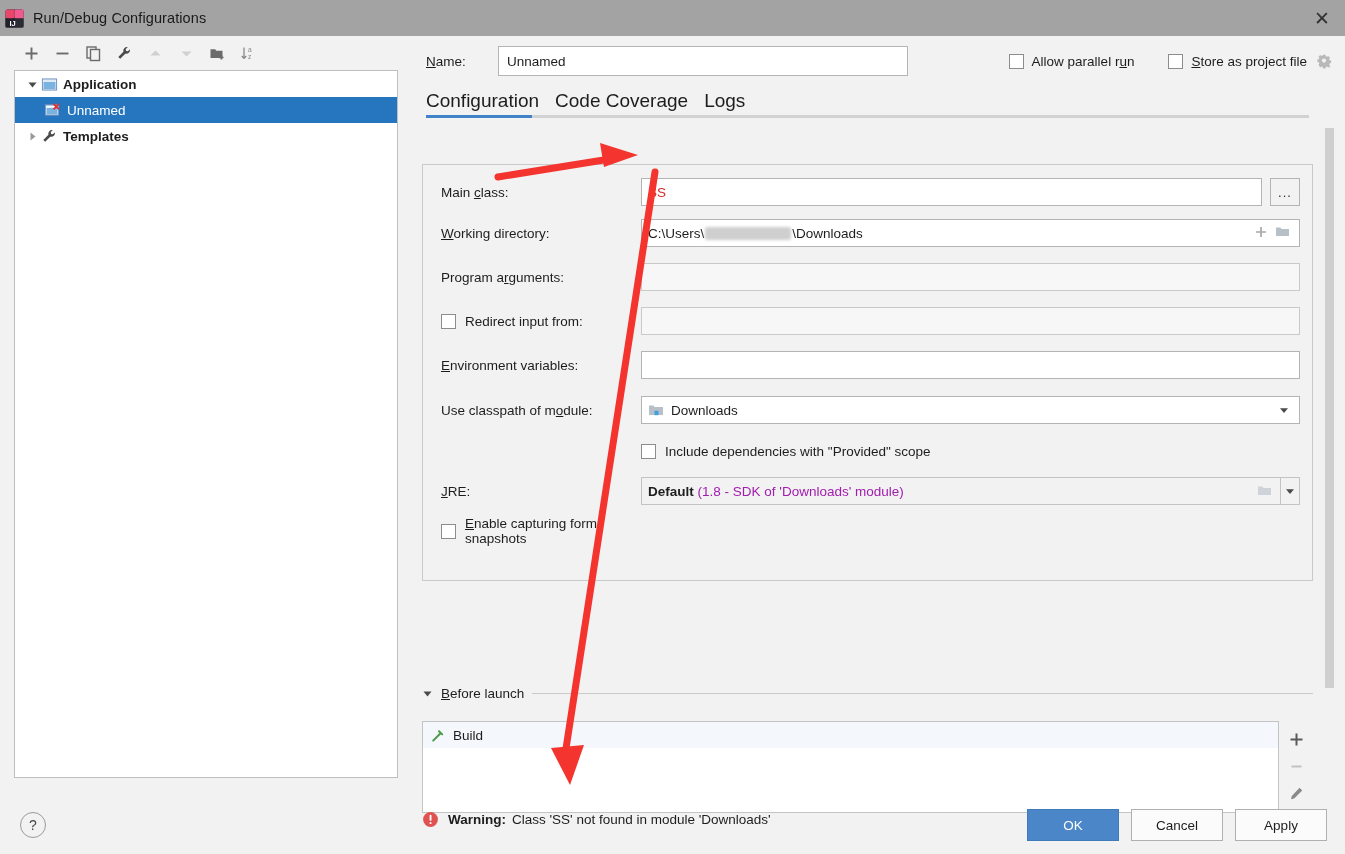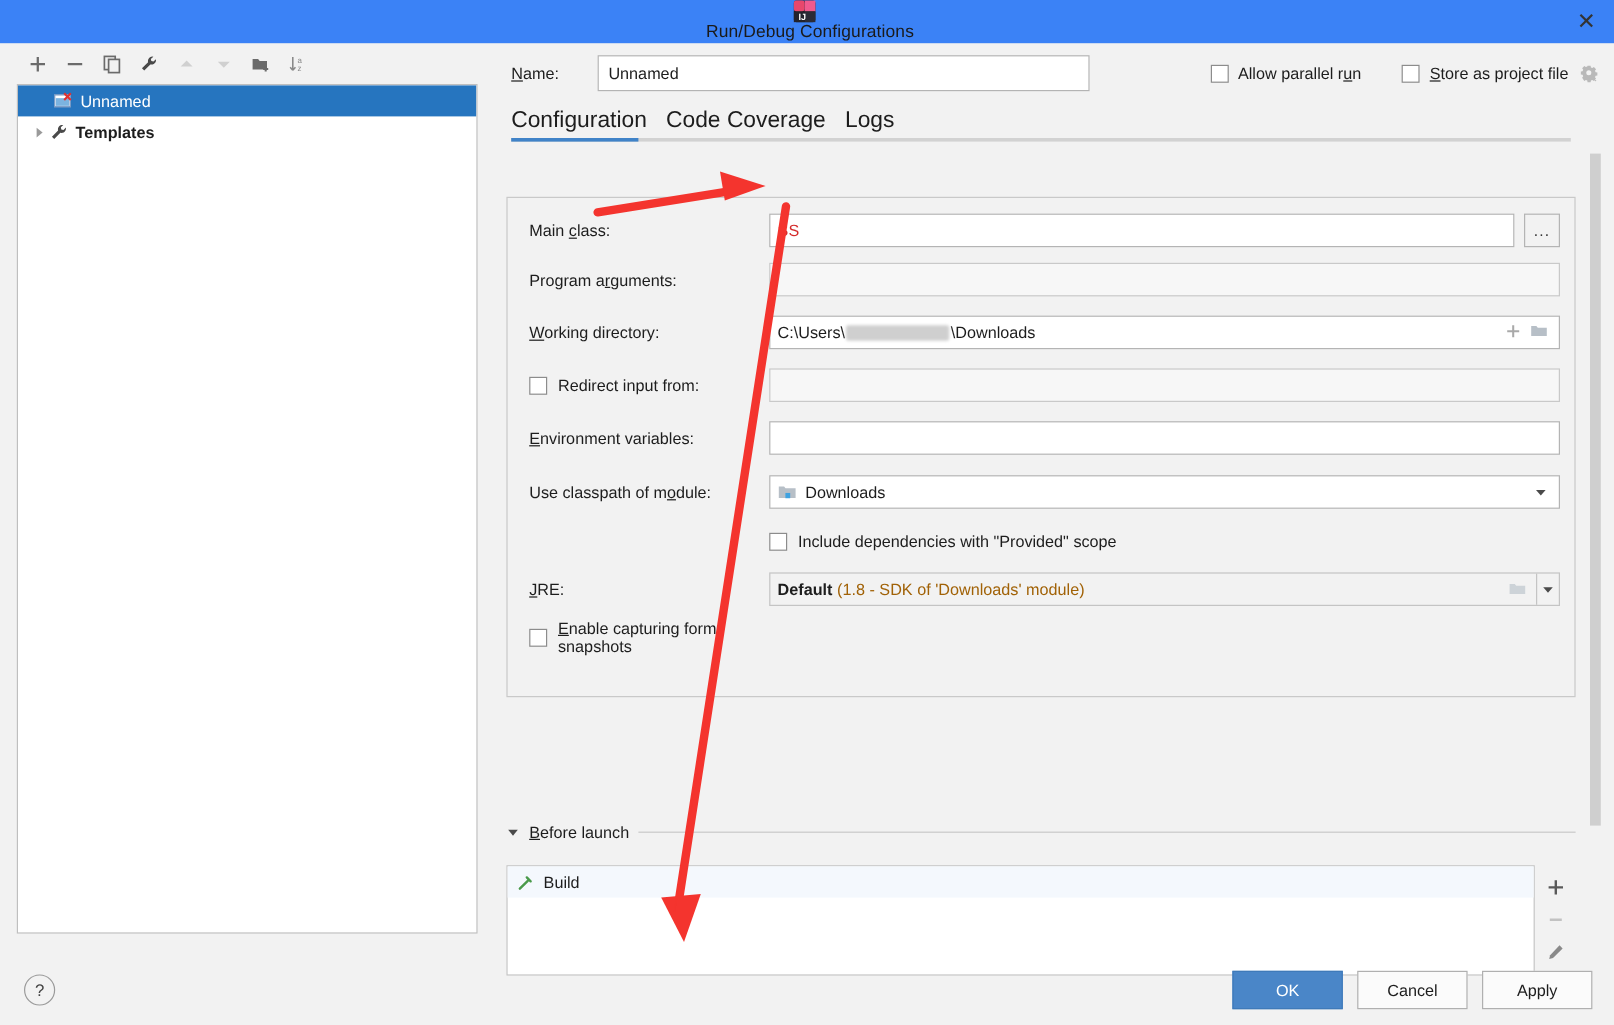--- a/index.html
+++ b/index.html
@@ -9,25 +9,24 @@
     background:#f2f2f2;
     font-family:"Liberation Sans", sans-serif;
     font-size:13.5px;
     color:#1d1d1d;
     overflow:hidden;
     position:relative;
   }
 
   
   .titlebar{
-    height:36px; background:#3b82f6;
+    height:36px; background:#a3a3a3;
     display:flex; align-items:center;
     padding:0 0 0 5px;
     position:relative;
-    flex-direction:column;
   }
   .app-icon{ width:19px;height:19px;margin-right:9px;flex:0 0 auto; }
   .title-text{ font-size:14.5px; color:#1a1a1a; letter-spacing:.1px;}
   .close-btn{
     position:absolute; right:0; top:0; width:46px; height:36px;
     display:flex;align-items:center;justify-content:center;
     font-size:19px; color:#333; cursor:default;
   }
 
   
@@ -118,21 +117,21 @@
     display:flex;align-items:center;justify-content:center;font-size:13px;letter-spacing:1px;
     color:#333; flex:0 0 auto;
   }
   .combo{
     flex:1 1 auto; height:28px; border:1px solid #b4b4b4; background:#fff;
     display:flex; align-items:center; padding:0 6px; font-size:13.5px; gap:7px;
   }
   .combo.ro{ background:#f2f2f2; border:1px solid #c4c4c4; }
   .combo .grow{ flex:1 1 auto; overflow:hidden; white-space:nowrap; }
   .cb-arrow{ width:18px;display:flex;align-items:center;justify-content:center;flex:0 0 auto;}
-  .muted{ color:#a16207; }
+  .muted{ color:#a21caf; }
   .bold{ font-weight:bold; }
   .sub-cb{ display:flex; align-items:center; gap:9px; font-size:13.5px; }
 
   
   .before-launch{
     position:absolute; left:14px; top:645px; right:32px;
   }
   .bl-head{ display:flex; align-items:center; gap:8px; height:24px; }
   .bl-line{ flex:1 1 auto; height:1px; background:#c9c9c9; }
   .bl-body{ display:flex; margin-top:16px; }
@@ -247,20 +246,35 @@
         <svg width="17" height="17" viewBox="0 0 17 17">
           <path d="M4 2.5v11M4 13.5 1.8 11M4 13.5 6.2 11" stroke="#8a8a8a" stroke-width="1.3" fill="none"></path>
           <text x="8" y="7.2" font-family="Liberation Sans, sans-serif" font-size="6.6" fill="#8a8a8a">a</text>
           <text x="8" y="14.4" font-family="Liberation Sans, sans-serif" font-size="6.6" fill="#8a8a8a">z</text>
         </svg>
       </span>
     </div>
 
     <div class="tree-box">
 
+      <div class="tree-row">
+        <span class="tw">
+          <svg width="11" height="11" viewBox="0 0 11 11">
+              <path d="M1.5 3.5h8l-4 5z" fill="#4a4a4a"></path>
+            </svg>
+        </span>
+        <span class="tree-ico">
+          <svg width="17" height="17" viewBox="0 0 17 17">
+            <rect x="1.5" y="3" width="14" height="11" fill="#fff" stroke="#7a9cc6" stroke-width="1.2"></rect>
+            <rect x="2.5" y="6" width="12" height="7" fill="#7bb3e0"></rect>
+            <rect x="2.5" y="4" width="12" height="2" fill="#dfeaf5"></rect>
+          </svg>
+        </span>
+        <span class="tree-label">Application</span>
+      </div>
 
       <div class="tree-row sel">
         <span class="indent"></span>
         <span class="tree-ico">
           <svg width="17" height="17" viewBox="0 0 17 17">
             <rect x="0.5" y="3" width="13" height="10" fill="#fff" stroke="#7a9cc6" stroke-width="1.2"></rect>
             <rect x="1.5" y="5.8" width="11" height="6.4" fill="#7bb3e0"></rect>
             <path d="M8.5 1.8 14 7.3M14 1.8 8.5 7.3" stroke="#e03131" stroke-width="1.8" fill="none"></path>
           </svg>
         </span>
@@ -322,27 +336,20 @@
     <div class="config-panel">
 
       <div class="field-row" style="margin-top:8px">
         <span class="f-label">Main <u>c</u>lass:</span>
         <span class="f-ctrl">
           <span class="inp err">SS</span>
           <span class="browse-btn">...</span>
         </span>
       </div>
 
-
-      <div class="field-row" style="height:44px">
-        <span class="f-label">Program a<u>r</u>guments:</span>
-        <span class="f-ctrl">
-          <span class="inp flat"></span>
-        </span>
-      </div>
 
       <div class="field-row" style="height:44px">
         <span class="f-label"><u>W</u>orking directory:</span>
         <span class="f-ctrl">
           <span class="inp">
             <span>C:\Users\</span>
             <span style="display:inline-block;width:86px;height:13px;background:#cfcfcf;border-radius:2px;margin:0 1px;filter:blur(1.4px);"></span>
             <span>\Downloads</span>
             <span style="flex:1 1 auto"></span>
             <span class="inp-icons">
@@ -351,20 +358,27 @@
                     <path d="M7 2v10M2 7h10" stroke="#a9a9a9" stroke-width="1.7" fill="none"></path>
                   </svg>
               </span>
               <span>
                 <svg width="15" height="14" viewBox="0 0 15 14">
                     <path d="M1 2.6h4.3l1.2 1.5H14v7H1z" fill="#b7bfc7"></path>
                   </svg>
               </span>
             </span>
           </span>
+        </span>
+      </div>
+
+      <div class="field-row" style="height:44px">
+        <span class="f-label">Program a<u>r</u>guments:</span>
+        <span class="f-ctrl">
+          <span class="inp flat"></span>
         </span>
       </div>
 
       <div class="field-row" style="height:44px">
         <span class="f-label">
           <span class="sub-cb">
             <span class="cbox"></span>
             <span>Redirect input from:</span>
           </span>
         </span>
@@ -482,20 +496,31 @@
           </div>
           <div>
             <svg width="15" height="15" viewBox="0 0 15 15">
               <path d="M10.6 1.8 13.2 4.4 5.2 12.4 2 13.2 2.8 10z" fill="#8a8a8a"></path>
             </svg>
           </div>
         </div>
       </div>
     </div>
 
+    <div class="warn-row">
+      <span style="display:flex">
+        <svg width="17" height="17" viewBox="0 0 17 17">
+          <circle cx="8.5" cy="8.5" r="7.4" fill="#e05252"></circle>
+          <rect x="7.6" y="3.8" width="1.9" height="6" rx="0.9" fill="#fff"></rect>
+          <rect x="7.6" y="11" width="1.9" height="2.1" rx="0.9" fill="#fff"></rect>
+        </svg>
+      </span>
+      <span class="bold">Warning:</span>
+      <span style="margin-left:-3px">Class 'SS' not found in module 'Downloads'</span>
+    </div>
 
   </div>
 
   <div class="bottom">
     <span class="help-btn">?</span>
     <span class="btn-grp">
       <span class="btn primary">OK</span>
       <span class="btn">Cancel</span>
       <span class="btn">Apply</span>
     </span>

